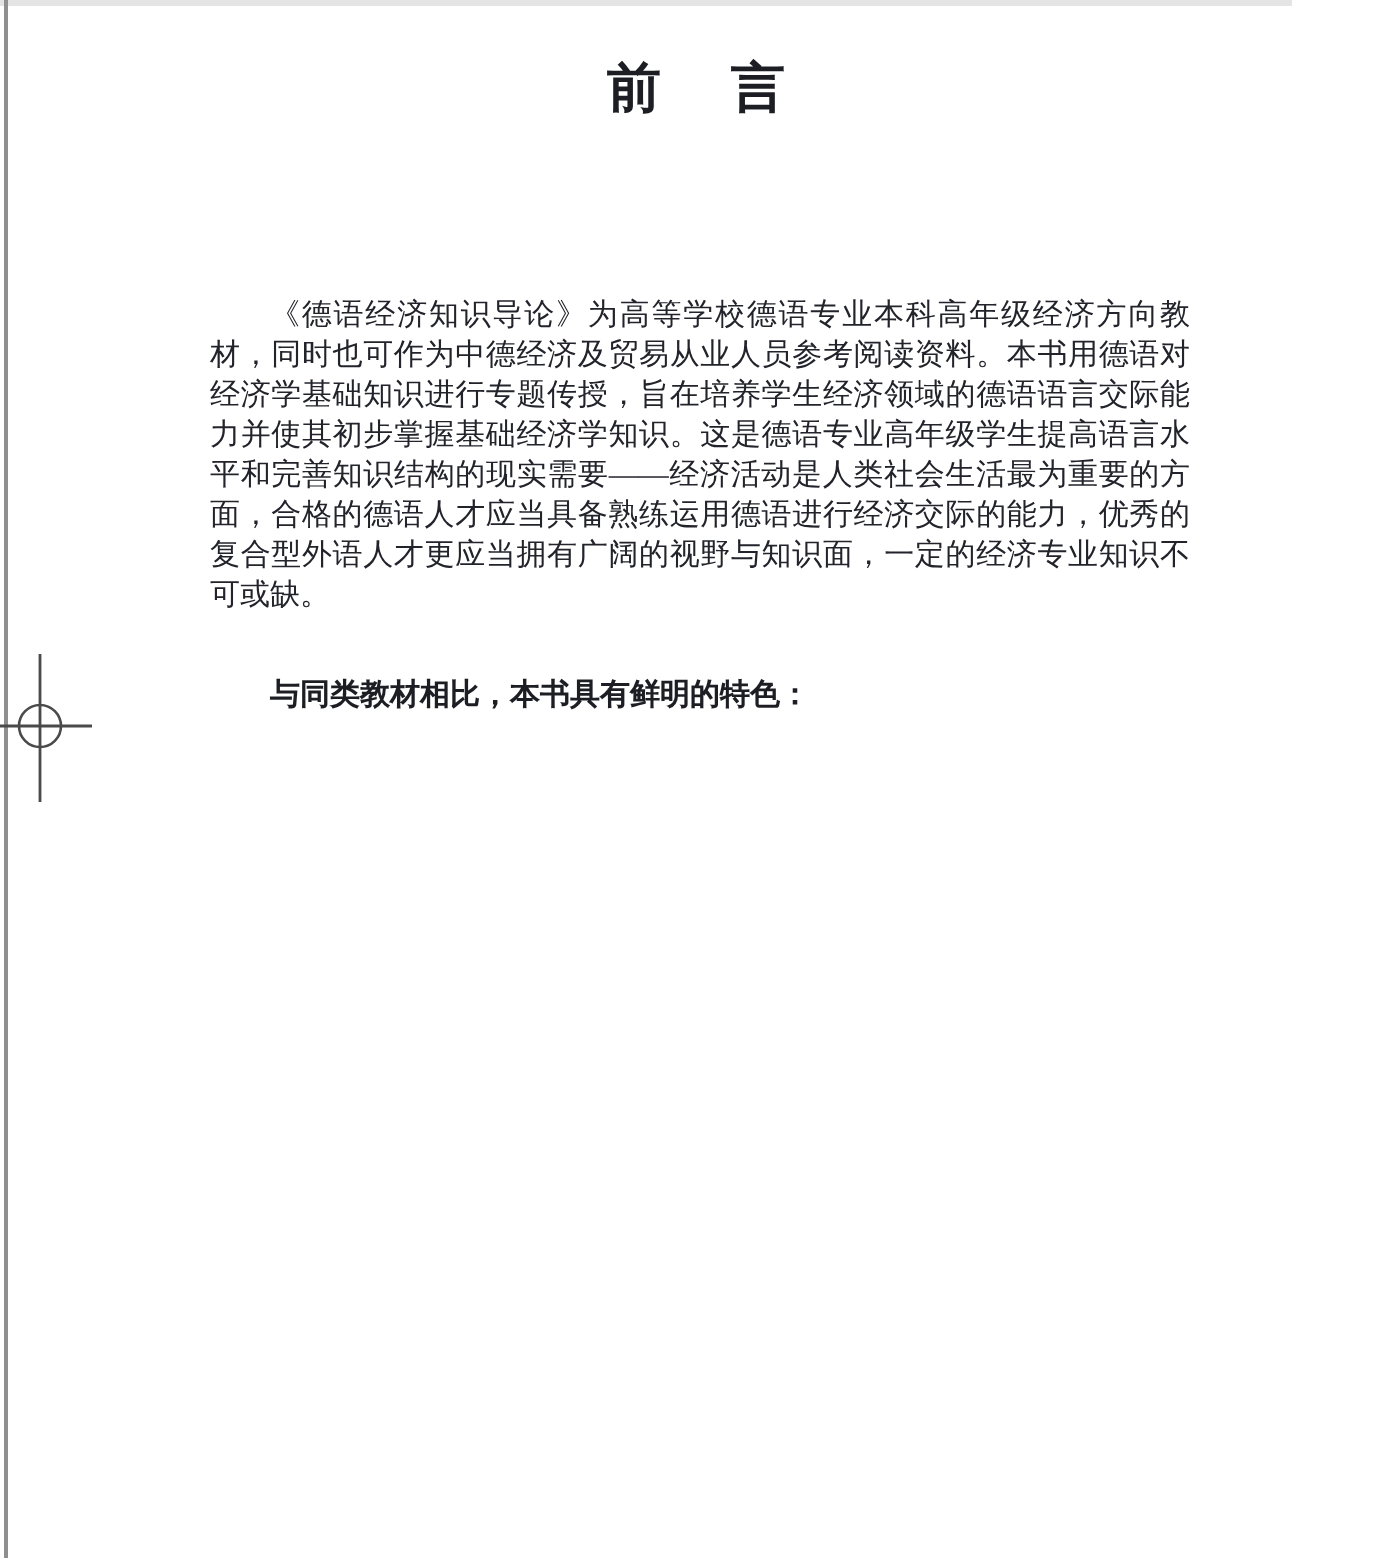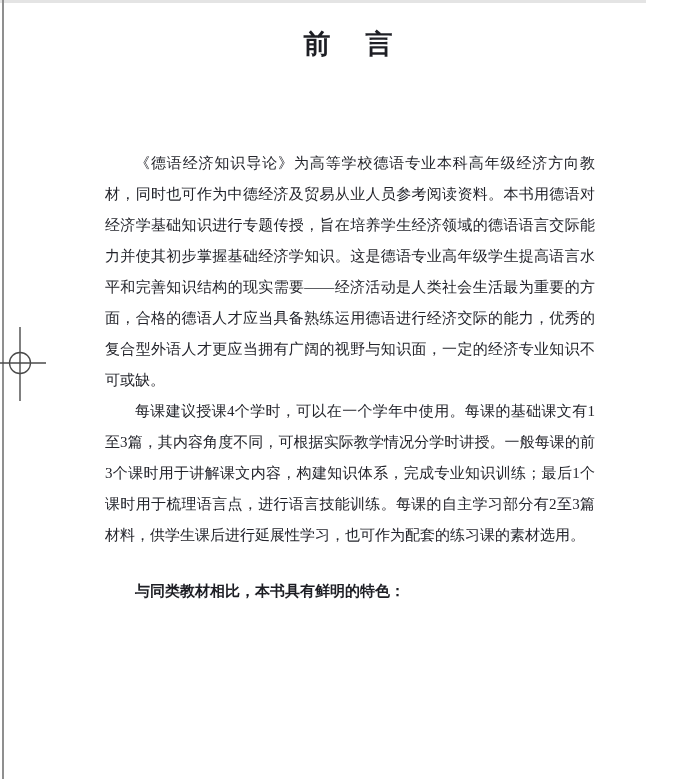--- a/index.html
+++ b/index.html
@@ -43,21 +43,21 @@
     margin: 0 0 86px 0;
     text-align: center;
     font-size: 27px;
     font-weight: 700;
     letter-spacing: 4px;
     color: #1d1e24;
   }
   .body-para {
     margin: 0;
     font-size: 15px;
-    line-height: 31px;
+    line-height: 20px;
     text-align: justify;
     text-indent: 2em;
   }
   .features-heading {
     margin: 26px 0 0 0;
     font-size: 15px;
     line-height: 29px;
     font-weight: 700;
     text-indent: 2em;
     color: #1d1e24;
@@ -83,18 +83,17 @@
     <circle cx="29" cy="48" r="10.5" fill="none" stroke="#4a4a4a" stroke-width="1.3" stroke-dasharray="3.5,2.2"></circle>
   </svg>
 
   <div class="content">
 
     <h1 class="doc-title">前　言</h1>
 
     <p class="body-para">《德语经济知识导论》为高等学校德语专业本科高年级经济方向教材，同时也可作为中德经济及贸易从业人员参考阅读资料。本书用德语对经济学基础知识进行专题传授，旨在培养学生经济领域的德语语言交际能力并使其初步掌握基础经济学知识。这是德语专业高年级学生提高语言水平和完善知识结构的现实需要——经济活动是人类社会生活最为重要的方面，合格的德语人才应当具备熟练运用德语进行经济交际的能力，优秀的复合型外语人才更应当拥有广阔的视野与知识面，一定的经济专业知识不可或缺。</p>
 
 
-    <p class="body-para">每课建议授课4个学时，可以在一个学年中使用。每课的基础课文有1至3篇，其内容角度不同，可根据实际教学情况分学时讲授。一般每课的前3个课时用于讲解课文内容，构建知识体系，完成专业知识训练；最后1个课时用于梳理语言点，进行语言技能训练。每课的自主学习部分有2至3篇材料，供学生课后进行延展性学习，也可作为配套的练习课的素材选用。</p>
 
     <p class="features-heading">与同类教材相比，本书具有鲜明的特色：</p>
 
   </div>
 </div>
 
 </body></html>

